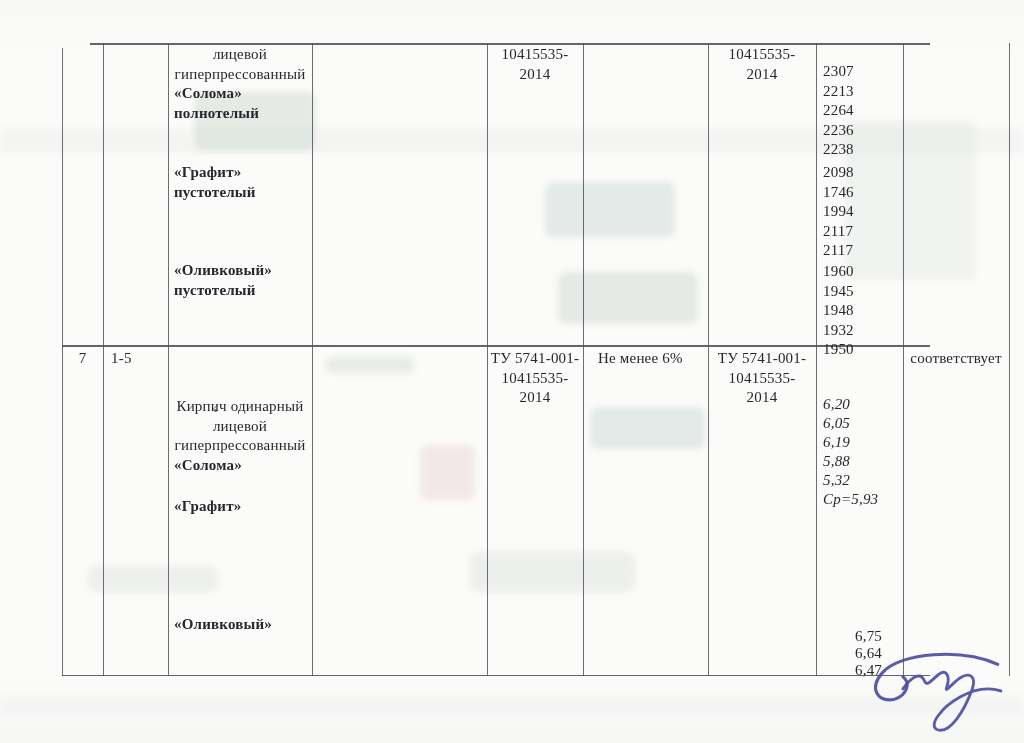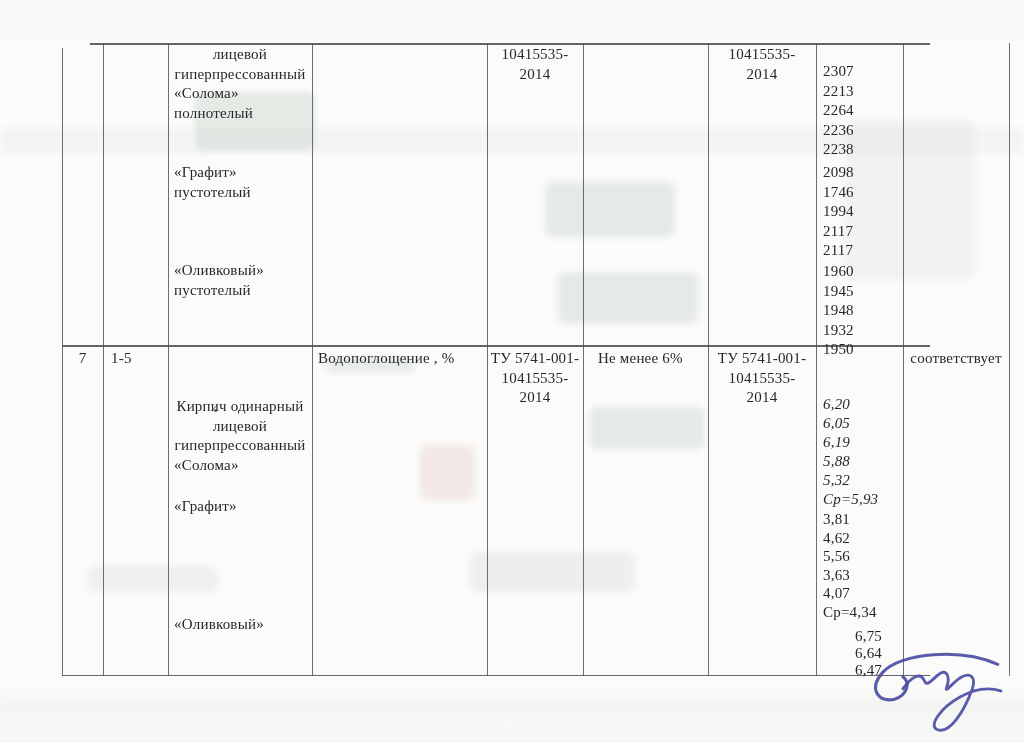--- a/index.html
+++ b/index.html
@@ -13,21 +13,21 @@
     background-image:
       linear-gradient(180deg, rgba(220,224,228,0.10) 0%, rgba(255,255,255,0) 8%),
       linear-gradient(0deg, rgba(215,218,222,0.12) 0%, rgba(255,255,255,0) 10%);
   }
   .tbl{position:absolute; left:62px; top:43px; width:868px; height:633px;}
   .vl{position:absolute; top:0; bottom:0; width:1.4px; background:var(--grid); opacity:.85;}
   .hl{position:absolute; left:0; right:0; height:1.6px; background:var(--grid); opacity:.9;}
   .blk{position:absolute; font-family:"Liberation Serif",serif; font-size:15px;
        line-height:19.5px; color:var(--ink); letter-spacing:.2px;}
   .tc{text-align:center;}
-  .tl{text-align:left; padding-left:6px;}
+  .tl{text-align:left; padding-left:6px;font-weight:bold;}
   .nw{white-space:nowrap;}
   .sm{position:absolute; filter:blur(3px); border-radius:8px; pointer-events:none;}
   .speck{position:absolute; background:rgba(45,45,58,.75); border-radius:50%;}
   .sig{position:absolute; left:860px; top:646px; width:148px; height:92px;}
 </style>
 </head>
 <body>
 
 <div class="page">
 
@@ -114,21 +114,20 @@
       <div class="tc nw">гиперпрессованный</div>
       <div class="tl nw">«Солома»</div>
     </div>
     <div class="blk" style="left:106px;top:454px;width:144px;">
       <div class="tl nw">«Графит»</div>
     </div>
     <div class="blk" style="left:106px;top:572px;width:144px;">
       <div class="tl nw">«Оливковый»</div>
     </div>
 
-    <div class="blk" style="left:256px;top:306px;width:165px;"><span class="nw">Водопоглощение , %</span></div>
 
     <div class="blk tc" style="left:425px;top:306px;width:96px;">
       <div class="nw">ТУ 5741-001-</div>
       <div class="nw">10415535-</div>
       <div class="nw">2014</div>
     </div>
 
     <div class="blk" style="left:536px;top:306px;width:106px;"><span class="nw">Не менее 6%</span></div>
 
     <div class="blk tc" style="left:646px;top:306px;width:108px;">
@@ -138,28 +137,20 @@
     </div>
 
     <div class="blk" style="left:761px;top:352px;width:80px;line-height:19px;font-style:italic;">
       <div class="nw">6,20</div>
       <div class="nw">6,05</div>
       <div class="nw">6,19</div>
       <div class="nw">5,88</div>
       <div class="nw">5,32</div>
       <div class="nw">Ср=5,93</div>
     </div>
-    <div class="blk" style="left:761px;top:467px;width:80px;line-height:18.5px;">
-      <div class="nw">3,81</div>
-      <div class="nw">4,62</div>
-      <div class="nw">5,56</div>
-      <div class="nw">3,63</div>
-      <div class="nw">4,07</div>
-      <div class="nw">Ср=4,34</div>
-    </div>
     <div class="blk" style="left:761px;top:585px;width:80px;line-height:17px;margin-left:32px;">
       <div class="nw">6,75</div>
       <div class="nw">6,64</div>
       <div class="nw">6,47</div>
     </div>
 
     <div class="blk tc" style="left:841px;top:306px;width:106px;"><span class="nw">соответствует</span></div>
 
     <div class="speck" style="left:152px;top:366px;width:3px;height:3px;"></div>
   </div>

